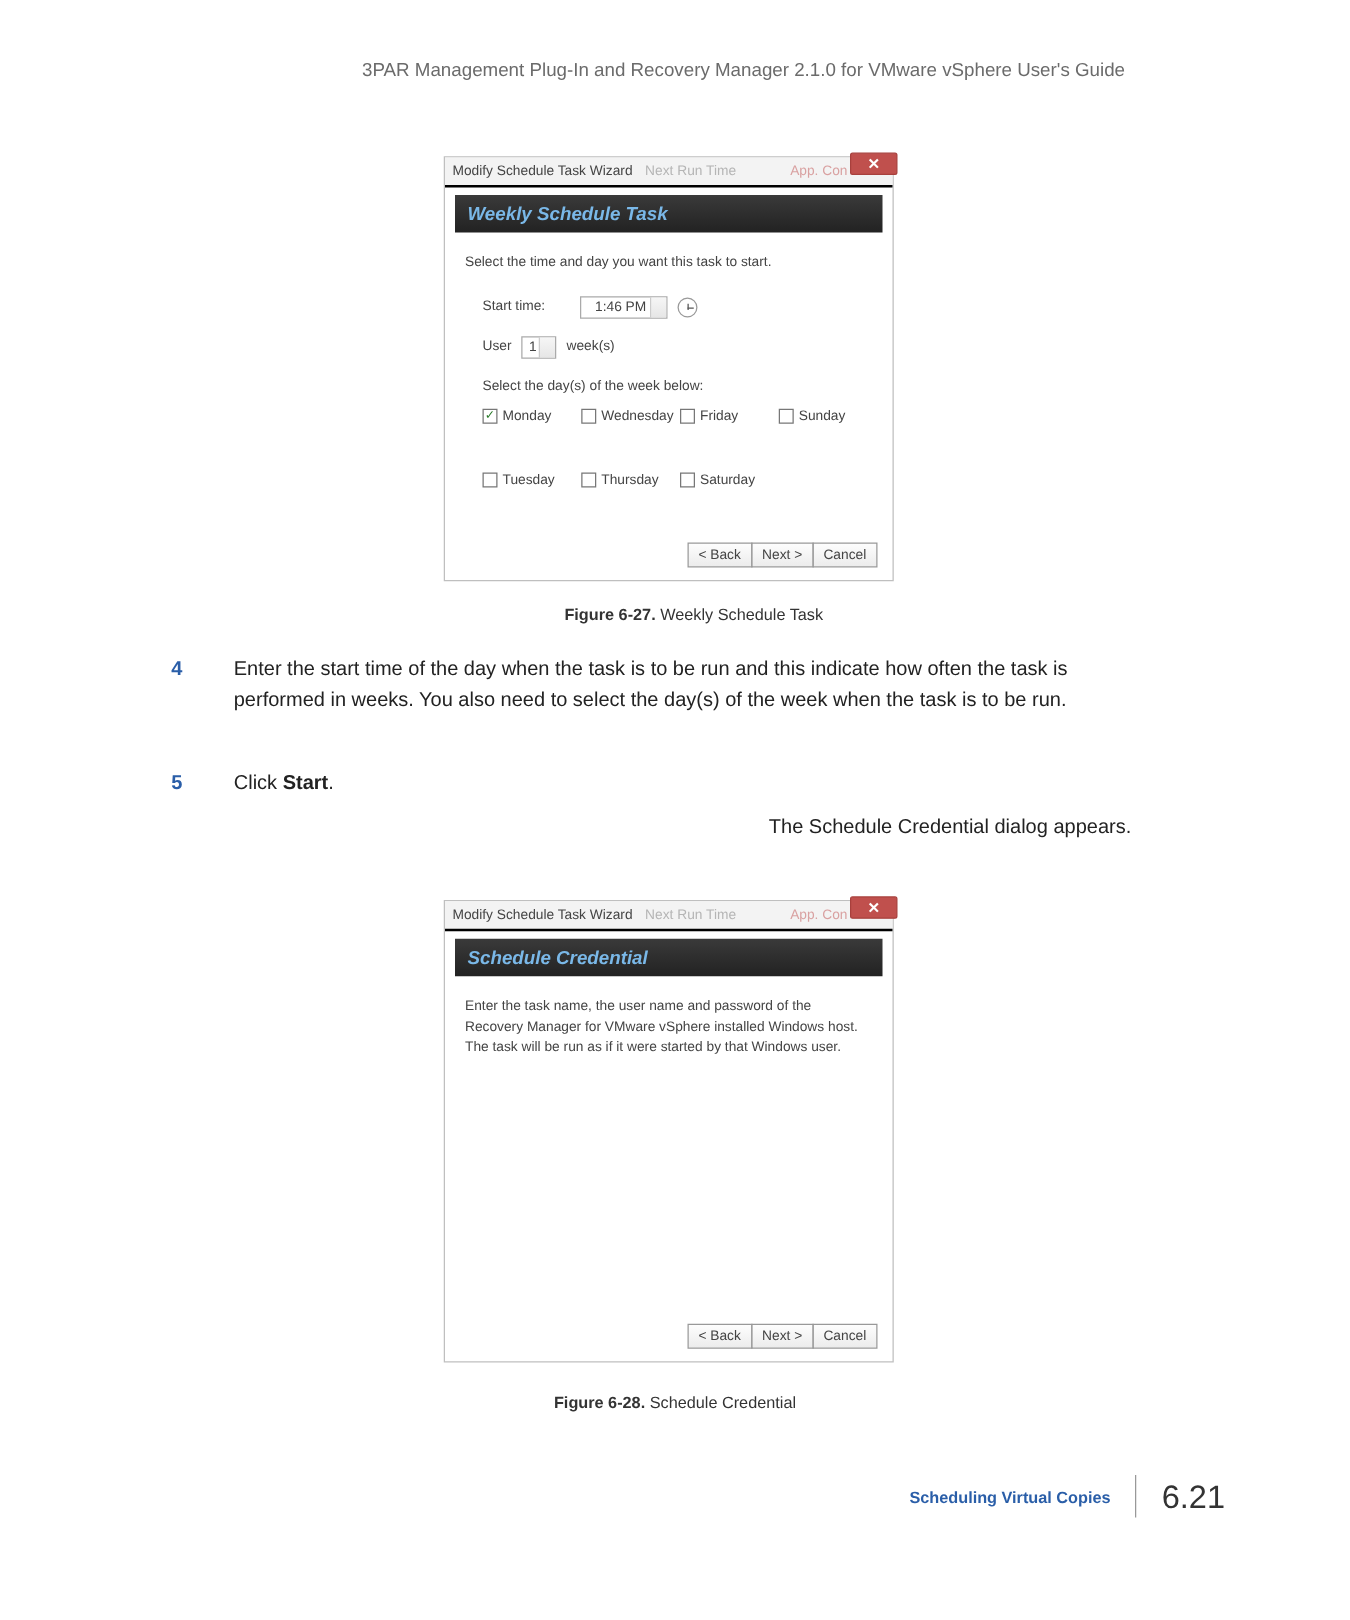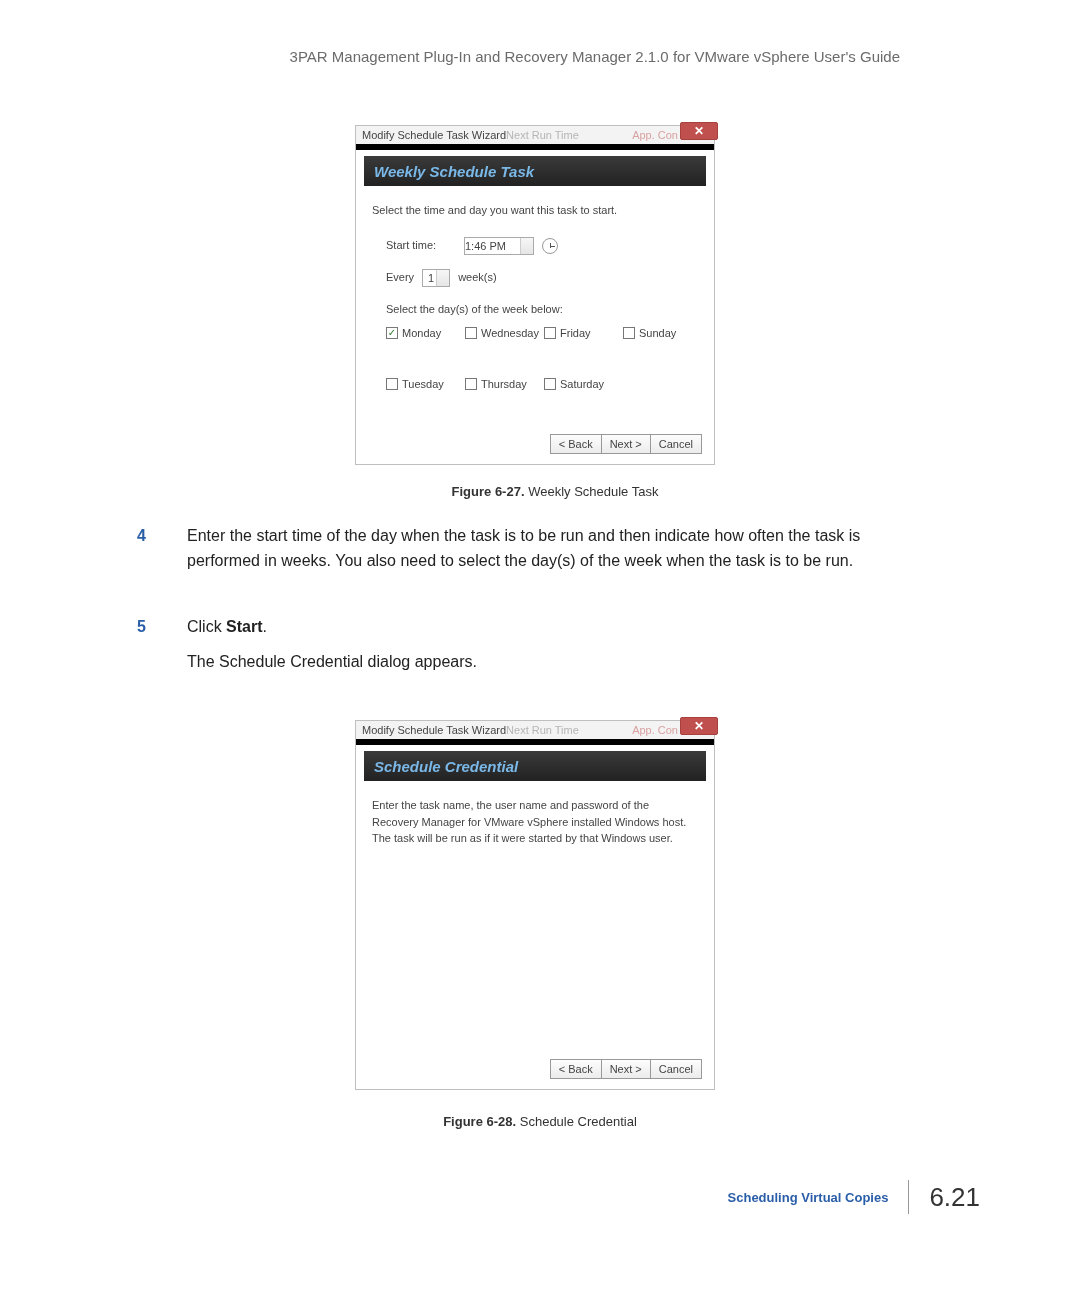--- a/index.html
+++ b/index.html
@@ -33,21 +33,22 @@
   }
   .dialog.weekly { top: 125px; height: 340px; }
   .dialog.cred   { top: 720px; height: 370px; }
 
   .dialog .titlebar {
     height: 24px;
     background: #f3f3f3;
     display: flex;
     align-items: center;
     padding: 0 6px;
-    border-bottom: 6px solid #000000;
+    gap: 10px;
+    border-bottom: 2px solid #000000;
     white-space: nowrap;
     overflow: hidden;
   }
   .dialog .titlebar .dim { color: #b5b5b5; }
   .dialog .titlebar .app { color: #d9a1a1; margin-left: auto; margin-right: 30px; }
   .dialog .titlebar .close {
     position: absolute;
     top: -4px; right: -4px;
     width: 38px; height: 18px;
     background: #c0504d;
@@ -78,20 +79,21 @@
   .dialog .body {
     padding: 10px 16px;
     line-height: 1.5;
   }
   .dialog .body .instr { margin-bottom: 18px; }
 
   .row { display: flex; align-items: center; gap: 8px; margin: 8px 0 14px 14px; }
   .spin {
     width: 70px; height: 18px;
     border: 1px solid #aaa;
+    text-align: right;
     padding-right: 16px;
     position: relative;
     background: #fff;
   }
   .spin.small { width: 28px; padding-right: 10px; text-align: center; }
   .spin::after {
     content: "";
     position: absolute;
     right: 0; top: 0;
     width: 12px; height: 100%;
@@ -169,21 +171,21 @@
   .content {
     position: absolute;
     left: 165px;
     width: 740px;
     font-size: 16px;
     line-height: 1.55;
     color: #222;
   }
   .content.step4 { top: 524px; }
   .content.step5 { top: 615px; }
-  .content.after5 { top: 650px; }
+  .content.after5 { top: 650px; text-align: right; }
   .step-num {
     position: absolute;
     left: -28px;
     font-weight: bold;
     color: #2a5ea8;
   }
   strong.next { font-weight: bold; }
 
   
   .footer {
@@ -222,21 +224,21 @@
   </div>
   <div class="banner">Weekly Schedule Task</div>
   <div class="body">
     <div class="instr">Select the time and day you want this task to start.</div>
     <div class="row">
       <span style="width:70px">Start time:</span>
       <div class="spin">1:46 PM</div>
       <div class="clock-icon"></div>
     </div>
     <div class="row">
-      <span>Every</span>
+      <span>User</span>
       <div class="spin small">1</div>
       <span>week(s)</span>
     </div>
     <div class="sub">Select the day(s) of the week below:</div>
     <div class="days">
       <label class="cb">
           <span class="box">✓</span>
           <span>Monday</span>
         </label>
       <label class="cb">
@@ -271,21 +273,21 @@
     <div class="btn">Cancel</div>
   </div>
 </div>
 
 <div class="caption cap1">
   <b>Figure 6-27.</b> <span>Weekly Schedule Task</span>
 </div>
 
 <div class="content step4">
   <span class="step-num">4</span>
-  <span style="padding-left:22px; display:block; text-indent:0;">Enter the start time of the day when the task is to be run and then indicate how often the task is performed in weeks. You also need to select the day(s) of the week when the task is to be run.</span>
+  <span style="padding-left:22px; display:block; text-indent:0;">Enter the start time of the day when the task is to be run and this indicate how often the task is performed in weeks. You also need to select the day(s) of the week when the task is to be run.</span>
 </div>
 
 <div class="content step5">
   <span class="step-num">5</span>
   <span style="padding-left:22px;"><span>Click </span><strong class="next">Start</strong><span>.</span></span>
 </div>
 
 <div class="content after5" style="padding-left:22px;">The Schedule Credential dialog appears.</div>
 
 <div class="dialog cred">

